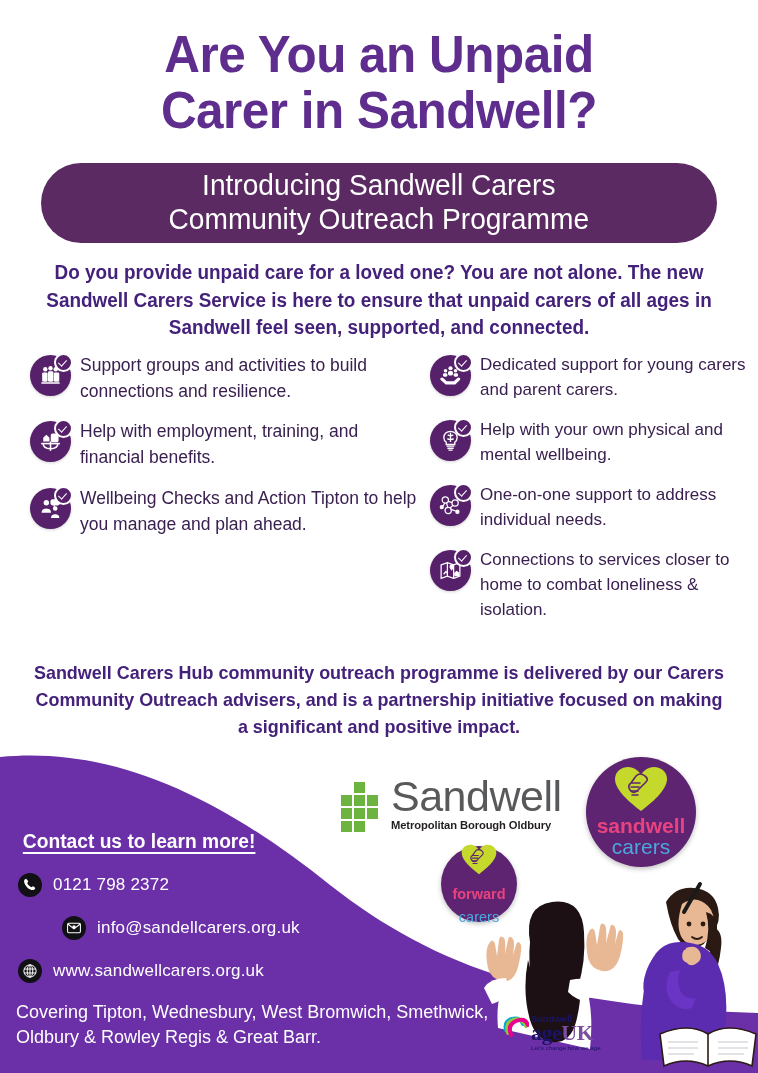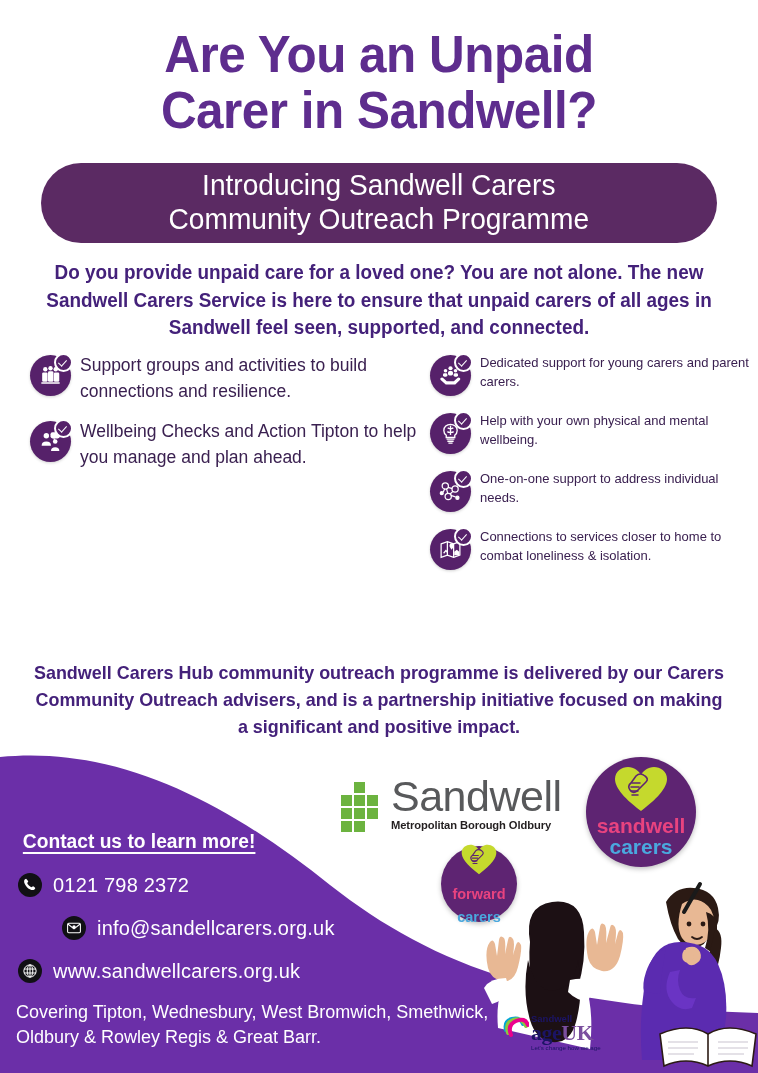--- a/index.html
+++ b/index.html
@@ -64,21 +64,21 @@
     position:absolute;right:-2px;top:-2px;width:15px;height:15px;border-radius:50%;
     background:#56216A;border:2px solid #fff;
   }
   .bullet .ico .chk:after{
     content:"";position:absolute;left:4px;top:3px;width:4px;height:7px;
     border:solid #fff;border-width:0 1.8px 1.8px 0;transform:rotate(42deg);
   }
   .bullet .txt{
     color:#3A2050;font-size:17.5px;line-height:1.47;padding-top:1px;
   }
-  .col-right .bullet .txt{font-size:13px;}
+  .col-right .bullet .txt{font-size:17px;}
   .col-right .bullet{align-items:flex-start;}
 
   
   .statement{
     position:absolute;left:20px;top:660px;width:718px;
     text-align:center;color:#44217A;font-weight:bold;
     font-size:18.5px;line-height:1.45;transform:scaleX(0.97);
   }
 
   
@@ -90,21 +90,21 @@
     position:absolute;left:18px;top:830px;color:#fff;font-weight:bold;
     font-size:20px;text-decoration:underline;text-underline-offset:4px;
     transform:scaleX(0.96);
   }
   .crow{position:absolute;left:18px;display:flex;align-items:center;color:#fff;}
   .crow .cico{
     width:24px;height:24px;border-radius:50%;background:#111015;
     margin-right:11px;flex:0 0 auto;position:relative;
   }
   .crow .cico svg{position:absolute;left:4px;top:4px;width:16px;height:16px;}
-  .crow .ctxt{font-size:20px;letter-spacing:.2px;}
+  .crow .ctxt{font-size:17px;letter-spacing:.2px;}
   .crow-phone{top:873px;}
   .crow-mail{top:916px;margin-left:44px;}
   .crow-web{top:959px;}
 
   .covering{
     position:absolute;left:16px;top:1000px;width:480px;color:#fff;
     font-size:18px;line-height:1.38;
   }
 
   
@@ -114,21 +114,21 @@
   .smbc-word{font-size:43px;color:#58595B;line-height:.86;font-weight:normal;letter-spacing:-0.5px;}
   .smbc-sub{font-size:11.2px;color:#231f20;font-weight:bold;letter-spacing:-0.1px;margin-top:4px;}
 
   .logo-circle{position:absolute;border-radius:50%;background:#5E2472;
     display:flex;flex-direction:column;align-items:center;justify-content:center;
     box-shadow:0 2px 5px rgba(0,0,0,.25);}
   .logo-sc{left:586px;top:757px;width:110px;height:110px;}
   .logo-fc{left:441px;top:846px;width:76px;height:76px;gap:8px;}
   .lc-heart{display:block;}
   .lc-l1{font-weight:bold;color:#E8437F;line-height:.98;}
-  .lc-l2{font-weight:bold;color:#4AA8DE;line-height:.98;}
+  .lc-l2{font-weight:normal;color:#4AA8DE;line-height:.98;}
   .logo-sc .lc-l1{font-size:21px;}
   .logo-sc .lc-l2{font-size:21px;}
   .logo-fc .lc-l1{font-size:14.5px;}
   .logo-fc .lc-l2{font-size:14.5px;}
 
   
   .illus{position:absolute;left:470px;top:820px;width:288px;height:253px;overflow:hidden;}
   .illus svg{display:block;}
 
   .ageuk{position:absolute;left:503px;top:1014px;width:108px;height:48px;
@@ -171,20 +171,33 @@
               <rect x="4" y="9" width="5.2" height="9" rx="1.2"></rect>
               <rect x="9.6" y="8" width="5.2" height="10" rx="1.2"></rect>
               <rect x="15.2" y="9" width="5.2" height="9" rx="1.2"></rect>
               <rect x="3" y="18.4" width="18" height="1.5" rx=".7"></rect>
             </svg>
           <span class="chk"></span>
         </span>
         <span class="txt">Support groups and activities to build connections and resilience.</span>
       </div>
 
+      <div class="bullet">
+        <span class="ico">
+          <svg viewBox="0 0 24 24" fill="none" stroke="#fff" stroke-width="1.5">
+              <path d="M5 8.5 L8 5.5 L11 8.5 V12 H5 Z" fill="#fff" stroke="none"></path>
+              <rect x="13" y="5" width="6" height="7" rx="1" fill="#fff"></rect>
+              <path d="M3 14 h18" stroke="#fff"></path>
+              <path d="M5 14 q0 5 7 5 q7 0 7-5" stroke="#fff"></path>
+              <path d="M12 12 v9" stroke="#fff"></path>
+            </svg>
+          <span class="chk"></span>
+        </span>
+        <span class="txt">Help with employment, training, and financial benefits.</span>
+      </div>
 
       <div class="bullet">
         <span class="ico">
           <svg viewBox="0 0 24 24" fill="#fff">
               <circle cx="8" cy="6.5" r="2.6"></circle>
               <path d="M3.5 16 q0-4 4.5-4 q4.5 0 4.5 4 z"></path>
               <circle cx="16.5" cy="12" r="2.2"></circle>
               <path d="M12.5 21 q0-3.4 4-3.4 q4 0 4 3.4 z"></path>
               <rect x="12" y="3" width="9" height="6" rx="2"></rect>
               <path d="M14.5 9 l1.5 2.2 l.4-2.2 z"></path>

